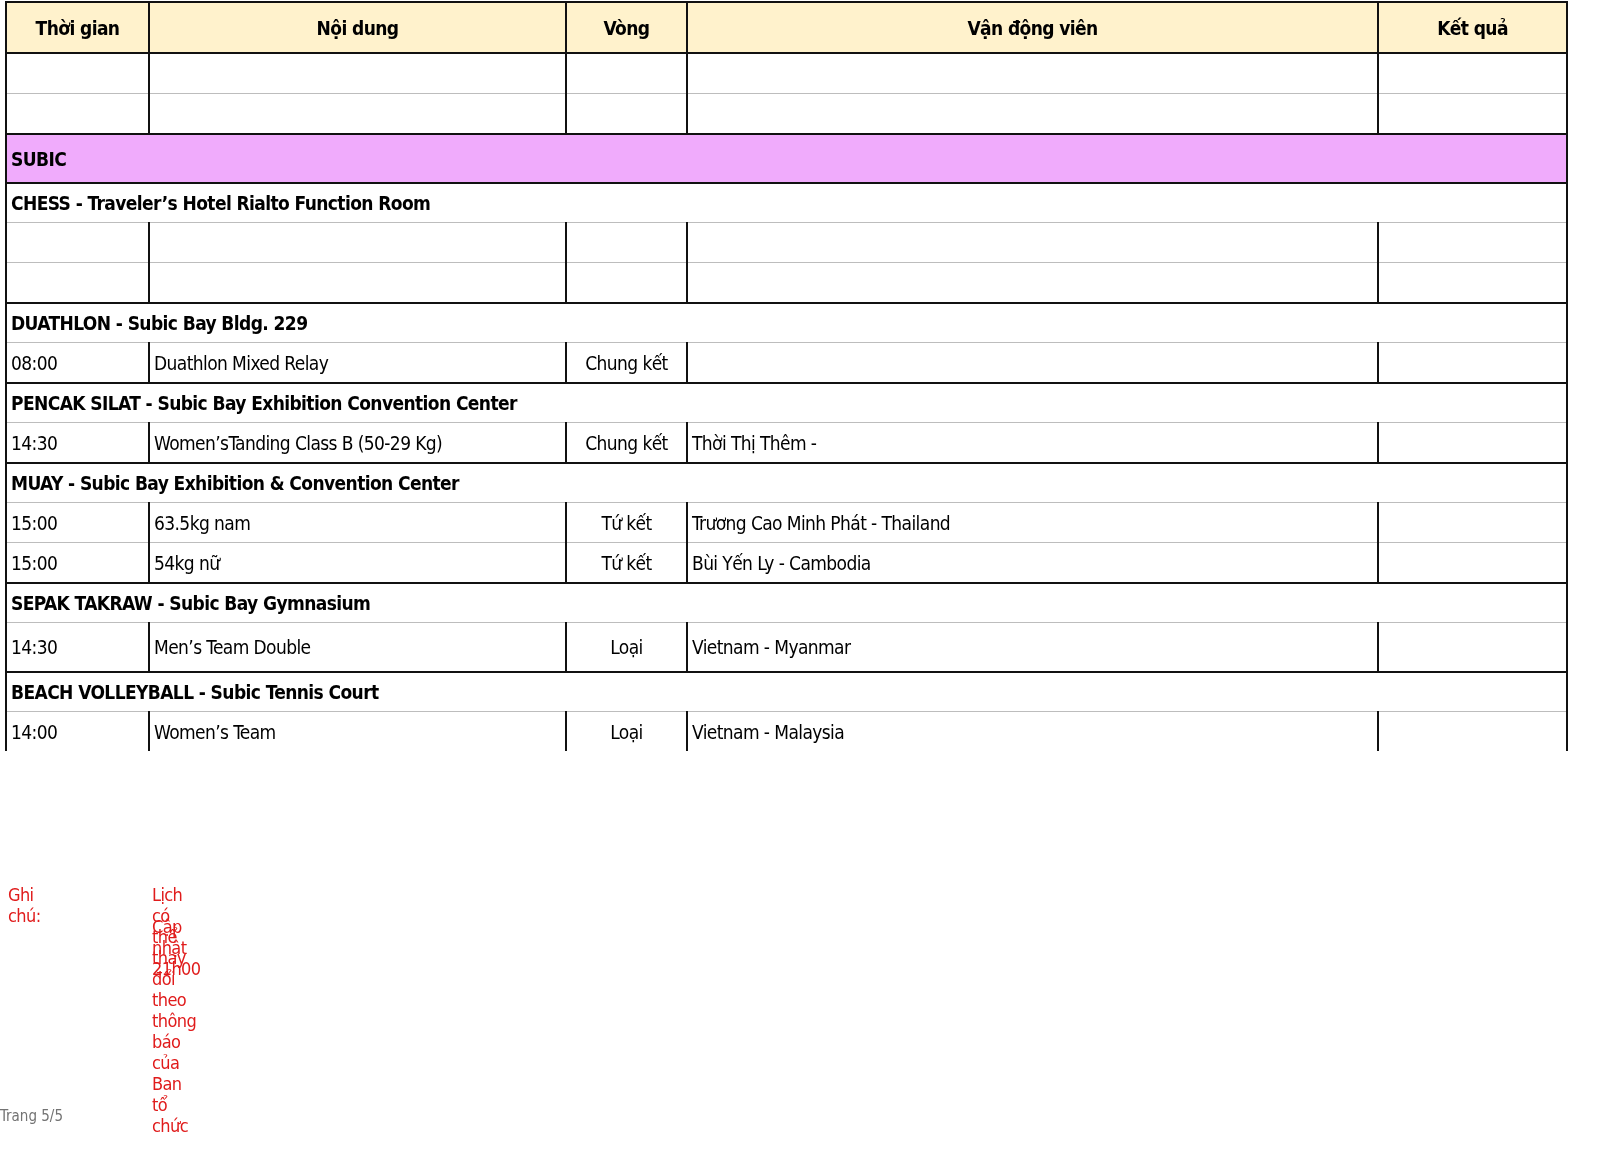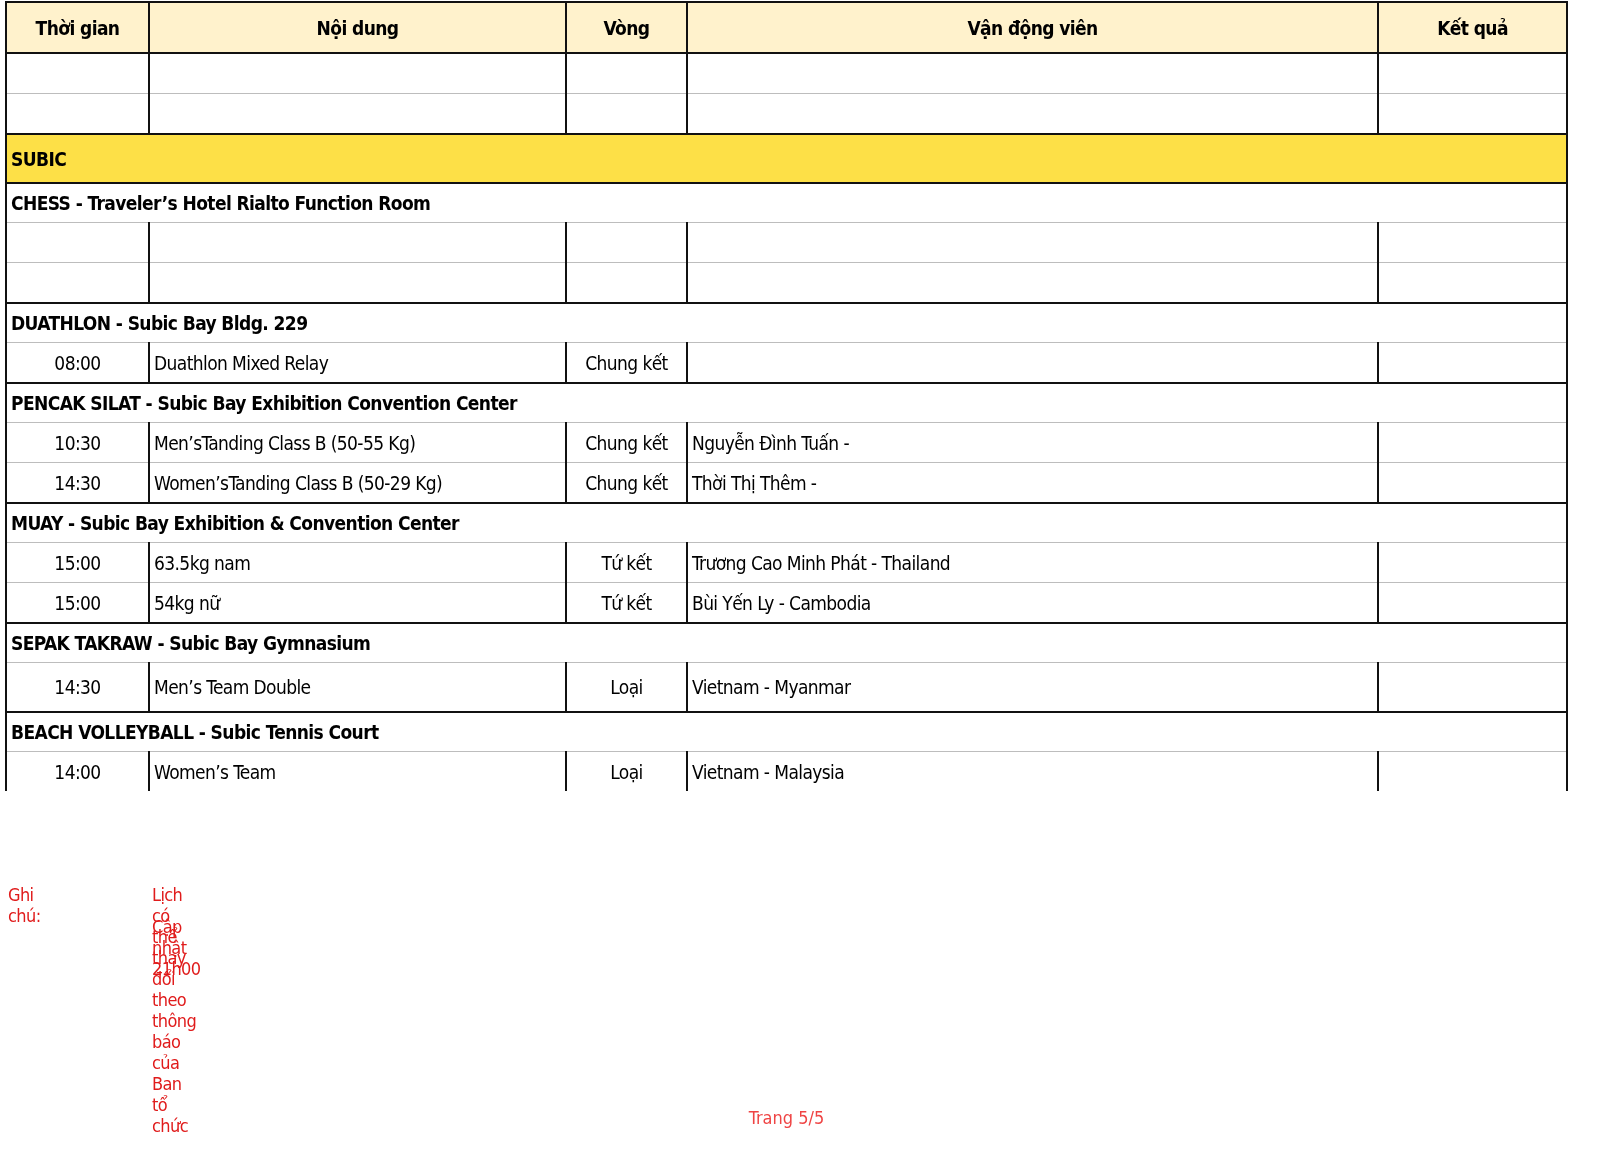--- a/index.html
+++ b/index.html
@@ -4,31 +4,31 @@
 <style>
   html, body { margin:0; padding:0; background:#fff; }
   body { width:1600px; height:1159px; position:relative; font-family:"DejaVu Sans Condensed","DejaVu Sans", sans-serif; color:#000; overflow:hidden; }
   .sheet { position:absolute; left:5px; top:1px; width:1561px; }
   table { border-collapse:collapse; width:1561px; table-layout:fixed;padding-left:7px; }
   col.c1 { width:143px; } col.c2 { width:417px; } col.c3 { width:121px; } col.c4 { width:691px; } col.c5 { width:189px; }
   th, td { font-size:19px; padding:0 4px; white-space:nowrap; overflow:hidden; letter-spacing:-0.6px; }
   th { background:#fff2cc; height:49px; font-weight:bold; text-align:center; border:2px solid #111; }
   td.cell { border-left:2px solid #111; border-right:2px solid #111; border-top:1px solid #bdbdbd; border-bottom:1px solid #bdbdbd; height:39px; }
   tr.tall td.cell { height:48px; }
-  td.time { text-align:center; }
+  td.time { text-align:left; }
   td.round { text-align:center; }
-  tr.region td { background:#fde047; font-weight:bold; height:47px; border:2px solid #111; }
+  tr.region td { background:#f0abfc; font-weight:bold; height:47px; border:2px solid #111; }
   tr.section td { font-weight:bold; height:38px; border-left:2px solid #111; border-right:2px solid #111; border-top:2px solid #111; border-bottom:1px solid #bdbdbd; }
   tr.after-region td { border-top:2px solid #111; }
   tr.last td.cell { border-bottom:none; }
   .notes { position:absolute; left:8px; top:884px; color:#e01b1b; font-size:18px; letter-spacing:-0.6px; }
   .notes .row { height:32px; position:relative; }
   .notes .lbl { position:absolute; left:0; }
   .notes .txt { position:absolute; left:144px; }
-  .footer { position:absolute; top:1107px; left:0; width:1573px; text-align:center; font-size:18px; color:#ef4444; }
+  .footer { position:absolute; top:1107px; left:0; width:1573px; text-align:left; font-size:15px; color:#737373; }
 </style>
 </head>
 <body>
 
 <div class="sheet">
   <table>
     <colgroup>
         <col class="c1">
         <col class="c2">
         <col class="c3">
@@ -90,27 +90,20 @@
         <td class="cell">Duathlon Mixed Relay</td>
         <td class="cell round">Chung kết</td>
         <td class="cell"></td>
         <td class="cell"></td>
       </tr>
 
       <tr class="section">
         <td colspan="5">PENCAK SILAT - Subic Bay Exhibition Convention Center</td>
       </tr>
       <tr>
-        <td class="cell time">10:30</td>
-        <td class="cell">Men’sTanding Class B (50-55 Kg)</td>
-        <td class="cell round">Chung kết</td>
-        <td class="cell">Nguyễn Đình Tuấn -</td>
-        <td class="cell"></td>
-      </tr>
-      <tr>
         <td class="cell time">14:30</td>
         <td class="cell">Women’sTanding Class B (50-29 Kg)</td>
         <td class="cell round">Chung kết</td>
         <td class="cell">Thời Thị Thêm -</td>
         <td class="cell"></td>
       </tr>
 
       <tr class="section">
         <td colspan="5">MUAY - Subic Bay Exhibition &amp; Convention Center</td>
       </tr>

